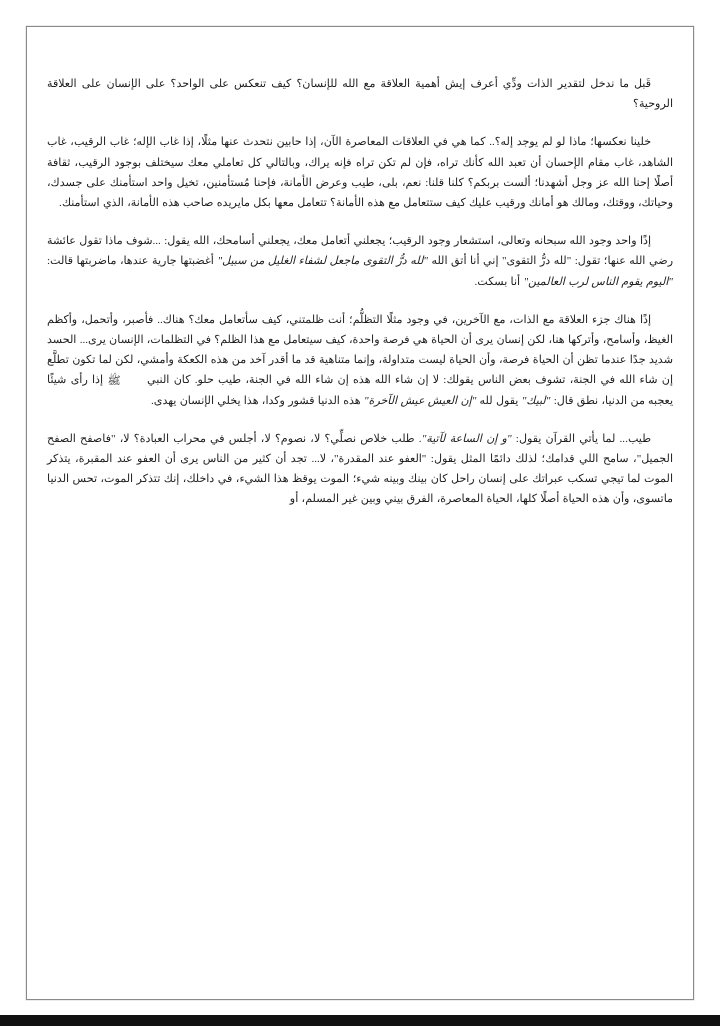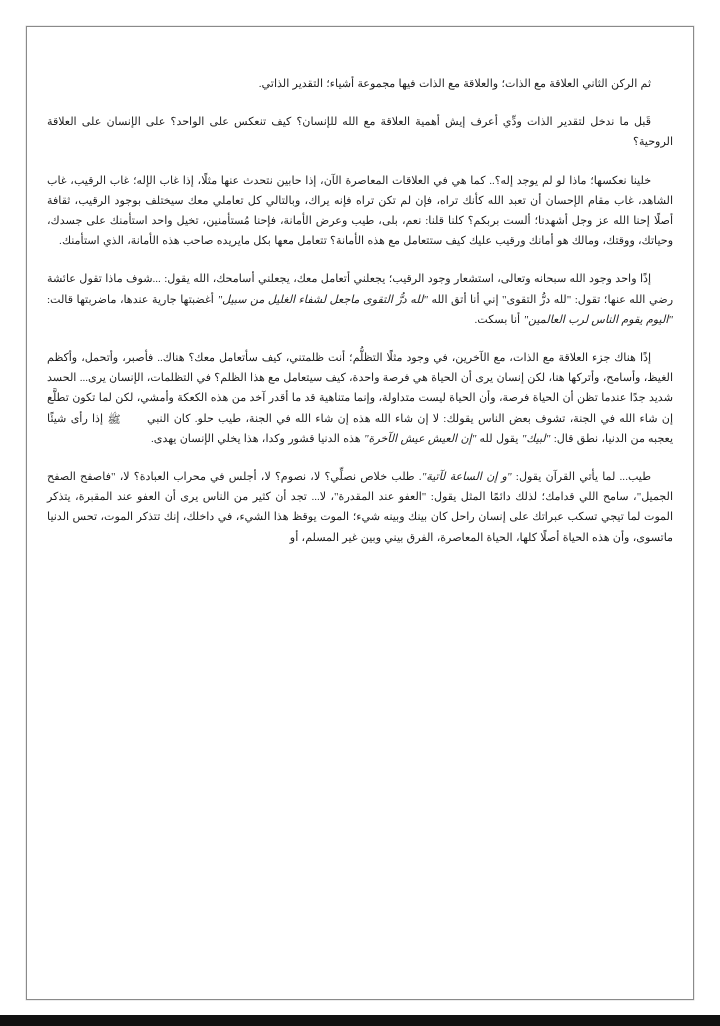--- a/index.html
+++ b/index.html
@@ -85,21 +85,20 @@
 </style>
 </head>
 <body>
 
 <div id="screen">
 
   <div id="page-sheet">
 
     <div id="doc-body">
 
-      <p class="para">ثم الركن الثاني العلاقة مع الذات؛ والعلاقة مع الذات فيها مجموعة أشياء؛ التقدير الذاتي.</p>
 
       <p class="para">قَبل ما ندخل لتقدير الذات ودِّي أعرف إيش أهمية العلاقة مع الله للإنسان؟ كيف تنعكس على الواحد؟ على الإنسان على العلاقة الروحية؟</p>
 
       <p class="para">خلينا نعكسها؛ ماذا لو لم يوجد إله؟.. كما هي في العلاقات المعاصرة الآن، إذا حابين نتحدث عنها مثلًا، إذا غاب الإله؛ غاب الرقيب، غاب الشاهد، غاب مقام الإحسان أن تعبد الله كأنك تراه، فإن لم تكن تراه فإنه يراك، وبالتالي كل تعاملي معك سيختلف بوجود الرقيب، ثقافة أصلًا إحنا الله عز وجل أشهدنا؛ ألست بربكم؟ كلنا قلنا: نعم، بلى، طيب وعرض الأمانة، فإحنا مُستأمنين، تخيل واحد استأمنك على جسدك، وحياتك، ووقتك، ومالك هو أمانك ورقيب عليك كيف ستتعامل مع هذه الأمانة؟ تتعامل معها بكل مايريده صاحب هذه الأمانة، الذي استأمنك.</p>
 
       <p class="para"><span>إذًا واحد وجود الله سبحانه وتعالى، استشعار وجود الرقيب؛ يجعلني أتعامل معك، يجعلني أسامحك، الله يقول: ...شوف ماذا تقول عائشة رضي الله عنها؛ تقول: "لله درُّ التقوى" إني أنا أتق الله </span><span class="ital">"لله درُّ التقوى ماجعل لشفاء الغليل من سبيل"</span><span> أغضبتها جارية عندها، ماضربتها قالت: </span><span class="ital">"اليوم يقوم الناس لرب العالمين"</span><span> أنا بسكت.</span></p>
 
       <p class="para"><span>إذًا هناك جزء العلاقة مع الذات، مع الآخرين، في وجود مثلًا التظلُّم؛ أنت ظلمتني، كيف سأتعامل معك؟ هناك.. فأصبر، وأتحمل، وأكظم الغيظ، وأسامح، وأتركها هنا، لكن إنسان يرى أن الحياة هي فرصة واحدة، كيف سيتعامل مع هذا الظلم؟ في التظلمات، الإنسان يرى... الحسد شديد جدًا عندما تظن أن الحياة فرصة، وأن الحياة ليست متداولة، وإنما متناهية قد ما أقدر آخد من هذه الكعكة وأمشي، لكن لما تكون تطلَّع إن شاء الله في الجنة، تشوف بعض الناس يقولك: لا إن شاء الله هذه إن شاء الله في الجنة، طيب حلو. كان النبي </span><span class="salla">ﷺ</span><span> إذا رأى شيئًا يعجبه من الدنيا، نطق قال: </span><span class="ital">"لبيك"</span><span> يقول لله </span><span class="ital">"إن العيش عيش الآخرة"</span><span> هذه الدنيا قشور وكدا، هذا يخلي الإنسان يهدى.</span></p>
 
       <p class="para"><span>طيب... لما يأتي القرآن يقول: </span><span class="ital">"و إن الساعة لآتية"</span><span>. طلب خلاص نصلِّي؟ لا، نصوم؟ لا، أجلس في محراب العبادة؟ لا، "فاصفح الصفح الجميل"، سامح اللي قدامك؛ لذلك دائمًا المثل يقول: "العفو عند المقدرة"، لا... تجد أن كثير من الناس يرى أن العفو عند المقبرة، يتذكر الموت لما تيجي تسكب عبراتك على إنسان راحل كان بينك وبينه شيء؛ الموت يوقظ هذا الشيء، في داخلك، إنك تتذكر الموت، تحس الدنيا ماتسوى، وأن هذه الحياة أصلًا كلها، الحياة المعاصرة، الفرق بيني وبين غير المسلم، أو</span></p>

